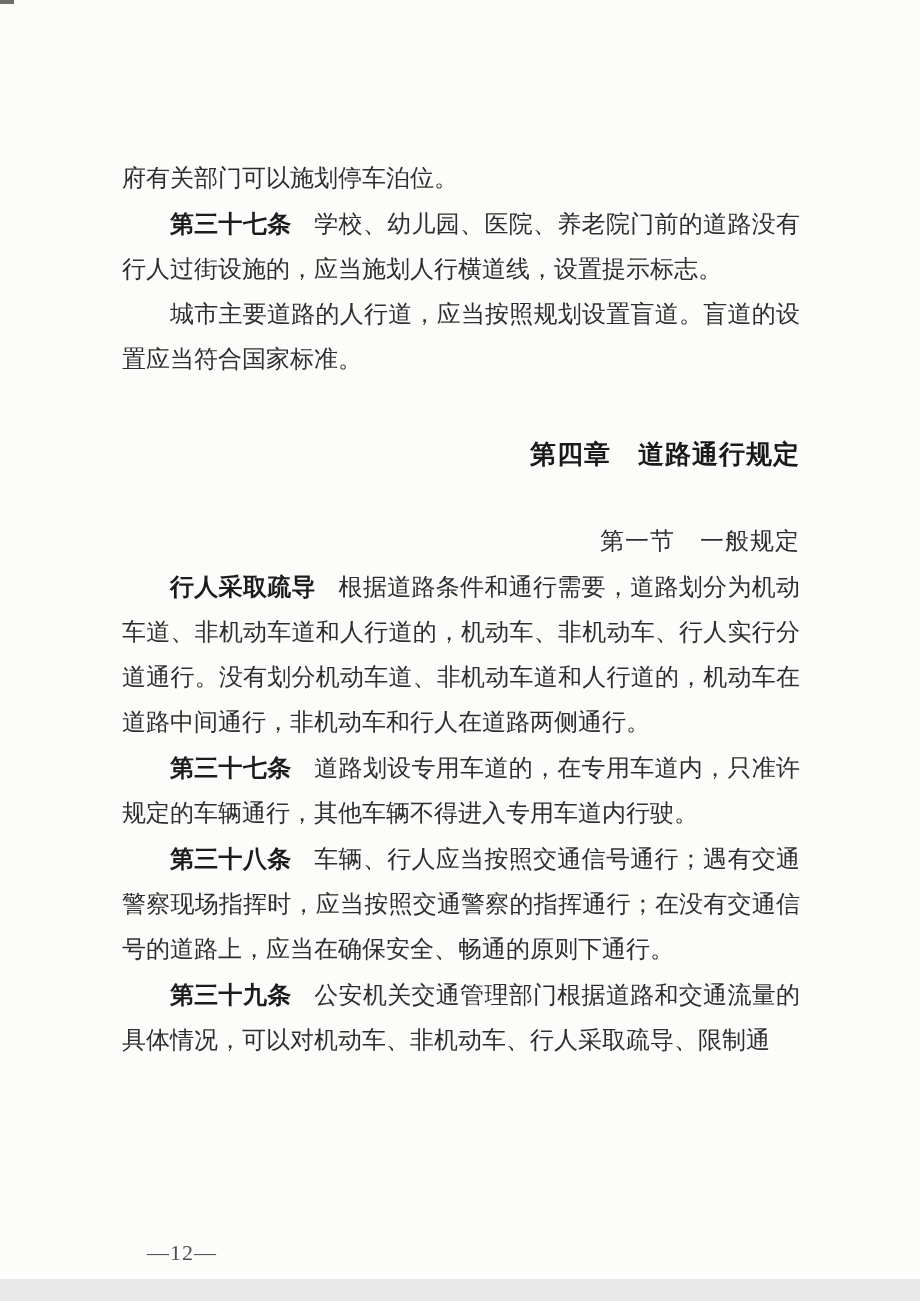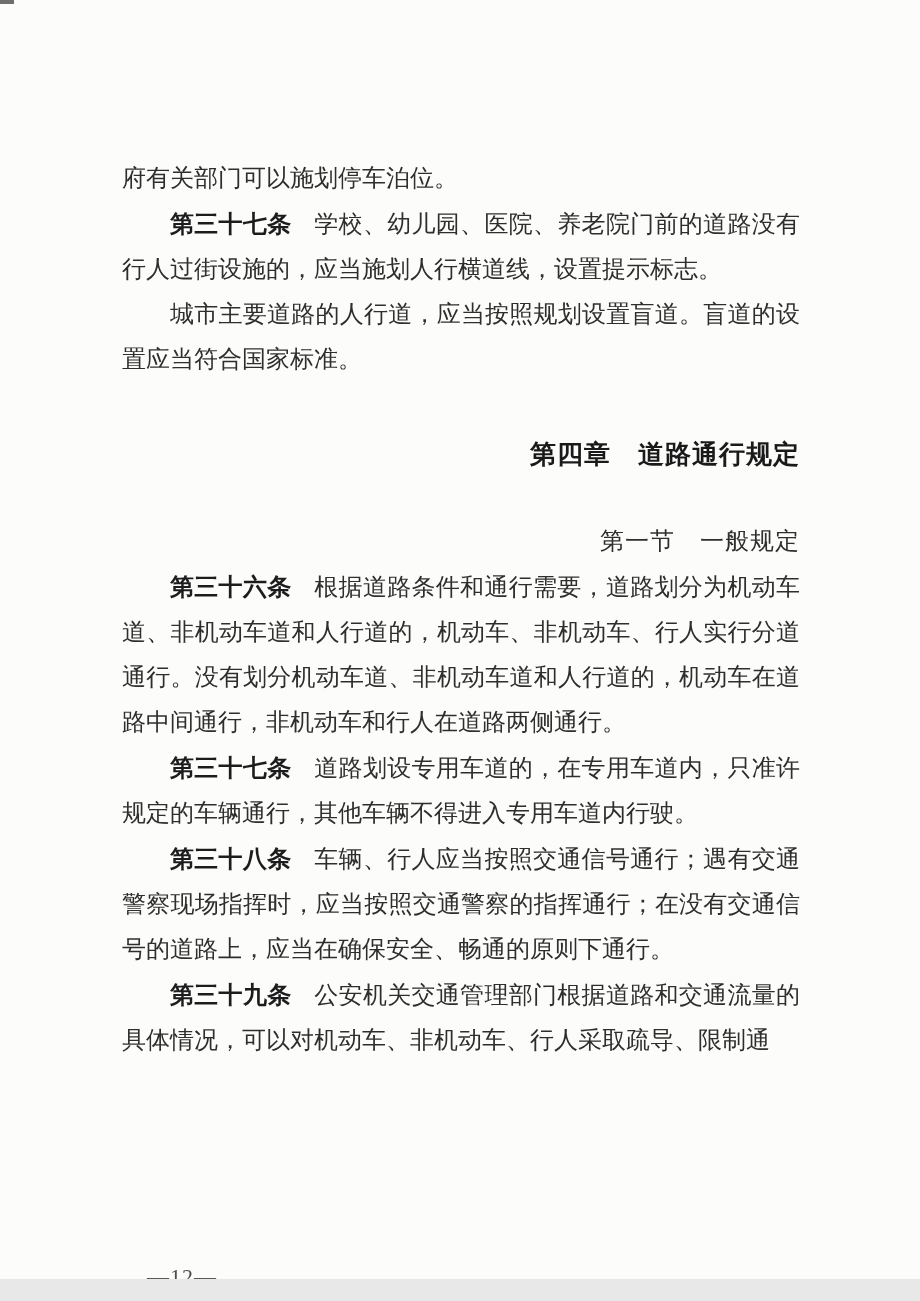--- a/index.html
+++ b/index.html
@@ -69,21 +69,20 @@
   .articles-gap { margin-top: 47px; }
   .pagenum {
     position: absolute;
     left: 147px;
     top: 1240px;
     font-size: 22px;
     line-height: 26px;
     color: #4d4d4d;
     font-family: "Liberation Serif", "DejaVu Serif", serif;
     letter-spacing: 1px;
-    margin-top: 24px;
   }
 </style>
 </head>
 <body>
 
 <div class="page">
 
   <div class="scan-artifact"></div>
 
   <div class="content">
@@ -92,21 +91,21 @@
 
     <p class="body indent"><b class="artnum">第三十七条</b><span>学校、幼儿园、医院、养老院门前的道路没有行人过街设施的，应当施划人行横道线，设置提示标志。</span></p>
 
     <p class="body indent"><span>城市主要道路的人行道，应当按照规划设置盲道。盲道的设置应当符合国家标准。</span></p>
 
     <h2 class="chapter">第四章　道路通行规定</h2>
 
     <h3 class="section">第一节　一般规定</h3>
 
 
-    <p class="body indent"><b class="artnum">第三十六条</b><span>根据道路条件和通行需要，道路划分为机动车道、非机动车道和人行道的，机动车、非机动车、行人实行分道通行。没有划分机动车道、非机动车道和人行道的，机动车在道路中间通行，非机动车和行人在道路两侧通行。</span></p>
+    <p class="body indent"><b class="artnum">行人采取疏导</b><span>根据道路条件和通行需要，道路划分为机动车道、非机动车道和人行道的，机动车、非机动车、行人实行分道通行。没有划分机动车道、非机动车道和人行道的，机动车在道路中间通行，非机动车和行人在道路两侧通行。</span></p>
 
     <p class="body indent"><b class="artnum">第三十七条</b><span>道路划设专用车道的，在专用车道内，只准许规定的车辆通行，其他车辆不得进入专用车道内行驶。</span></p>
 
     <p class="body indent"><b class="artnum">第三十八条</b><span>车辆、行人应当按照交通信号通行；遇有交通警察现场指挥时，应当按照交通警察的指挥通行；在没有交通信号的道路上，应当在确保安全、畅通的原则下通行。</span></p>
 
     <p class="body indent"><b class="artnum">第三十九条</b><span>公安机关交通管理部门根据道路和交通流量的具体情况，可以对机动车、非机动车、行人采取疏导、限制通</span></p>
 
   </div>
 
   <div class="pagenum">—12—</div>

